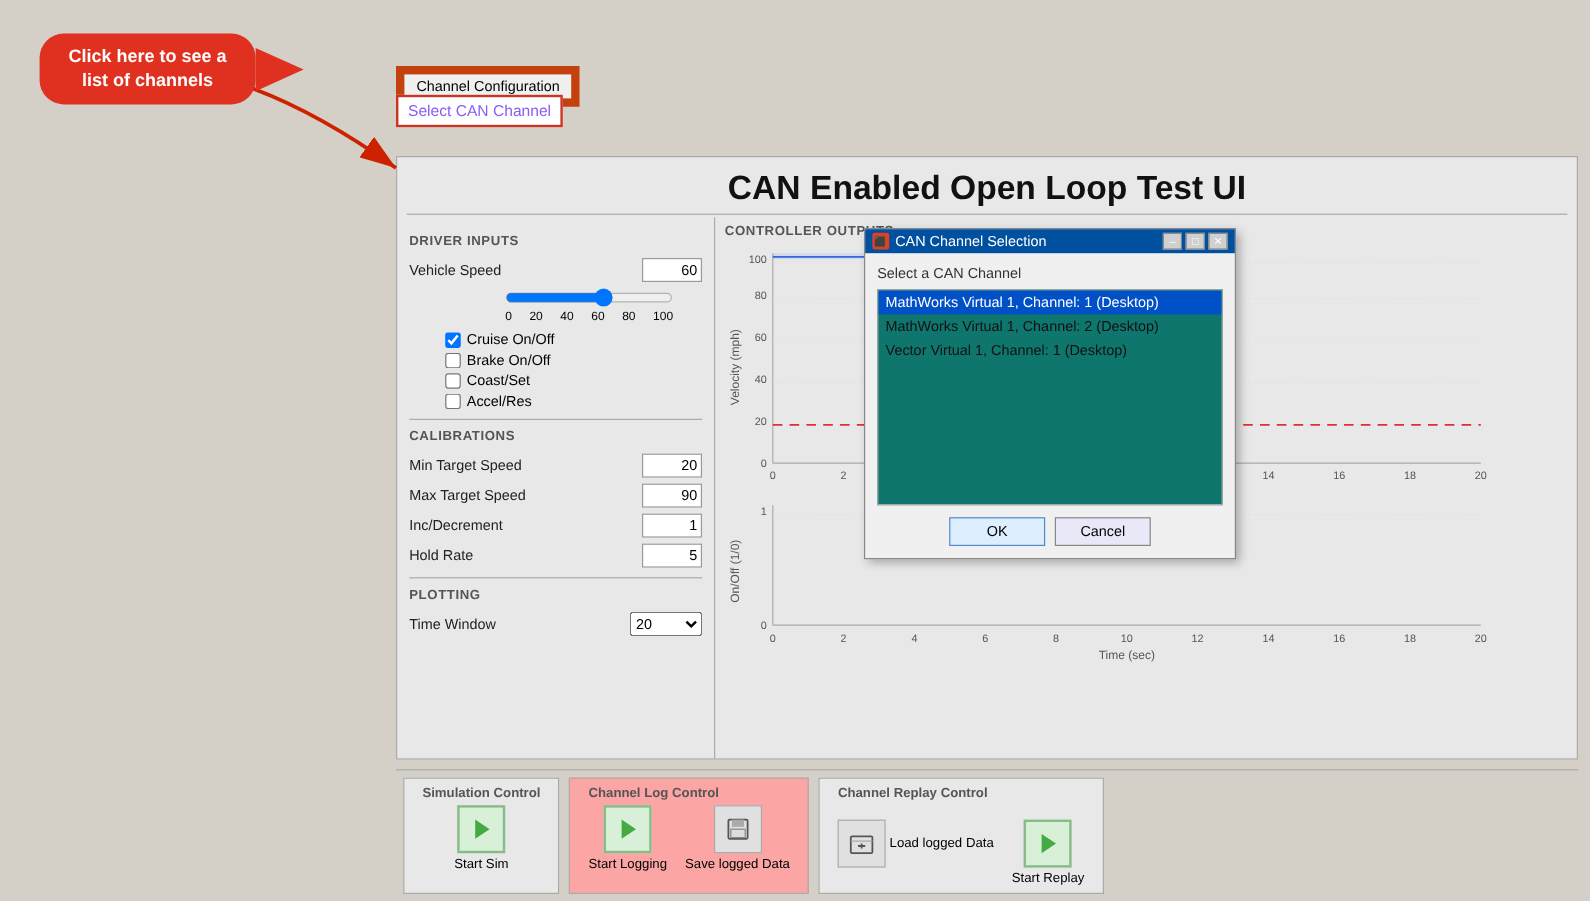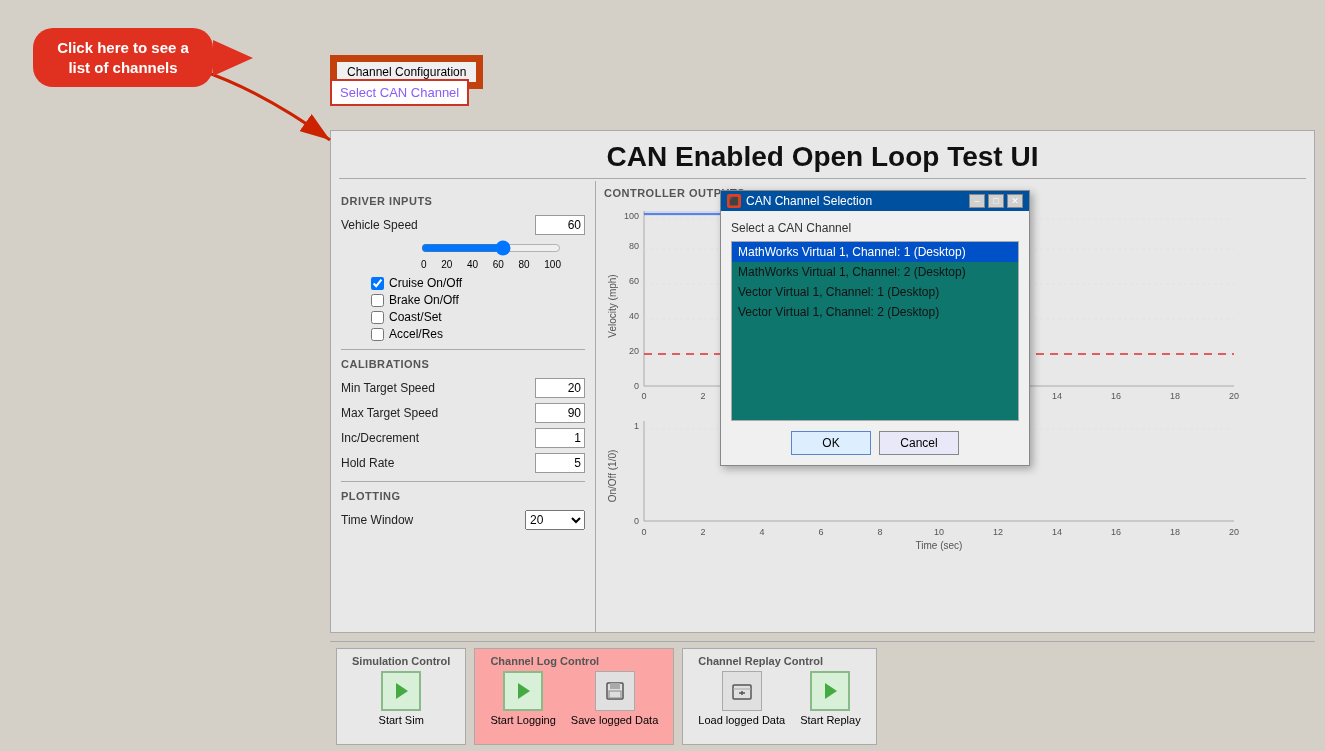--- a/index.html
+++ b/index.html
@@ -485,24 +485,24 @@
             <rect x="3" y="3" width="16" height="16" rx="1" fill="none" stroke="#555" stroke-width="1.5"></rect>
             <rect x="6" y="3" width="10" height="6" fill="#aaa"></rect>
             <rect x="5" y="11" width="12" height="7" fill="#ddd" stroke="#888" stroke-width="1"></rect>
           </svg>
         </div>
         <span style="font-size:11px;">Save logged Data</span>
       </div>
     </div>
   </div>
 
-  <div style="border:1px solid #aaa; background:#e8e8e8; padding:6px 15px; display:flex; flex-direction:column; align-items:center; gap:4px;">
+  <div style="border:1px solid #aaa; background:#e8e8e8; padding:6px 15px; display:flex; flex-direction:column; align-items:center; gap:16px;">
     <span style="font-size:11px; color:#555; font-weight:bold; align-self:flex-start;">Channel Replay Control</span>
     <div style="display:flex; gap:15px; align-items:flex-start;">
-      <div style="display:flex; flex-direction:column; align-items:center; gap:3px;">
+      <div style="display:flex; flex-direction:row; align-items:center; gap:3px;">
         <div class="icon-button">
           <svg width="22" height="22" viewBox="0 0 22 22">
             <rect x="2" y="5" width="18" height="14" rx="1" fill="none" stroke="#555" stroke-width="1.5"></rect>
             <path d="M2 9 h18" stroke="#aaa" stroke-width="1"></path>
             <path d="M8 13 h6 M11 11 v4" stroke="#555" stroke-width="1.5"></path>
           </svg>
         </div>
         <span style="font-size:11px;">Load logged Data</span>
       </div>
       <div style="display:flex; flex-direction:column; align-items:center; gap:3px;">
@@ -529,21 +529,20 @@
       <div class="dialog-ctrl-btn">✕</div>
     </div>
   </div>
   <div class="dialog-body">
     <div class="dialog-label">Select a CAN Channel</div>
     <div style="position:relative;">
       <div class="channel-list">
         <div class="channel-item selected">MathWorks Virtual 1, Channel: 1 (Desktop)</div>
         <div class="channel-item">MathWorks Virtual 1, Channel: 2 (Desktop)</div>
         <div class="channel-item">Vector Virtual 1, Channel: 1 (Desktop)</div>
-        <div class="channel-item">Vector Virtual 1, Channel: 2 (Desktop)</div>
       </div>
     </div>
     <div class="dialog-buttons">
       <button class="dialog-btn ok">OK</button>
       <button class="dialog-btn">Cancel</button>
     </div>
   </div>
 </div>
 
 </body></html>

